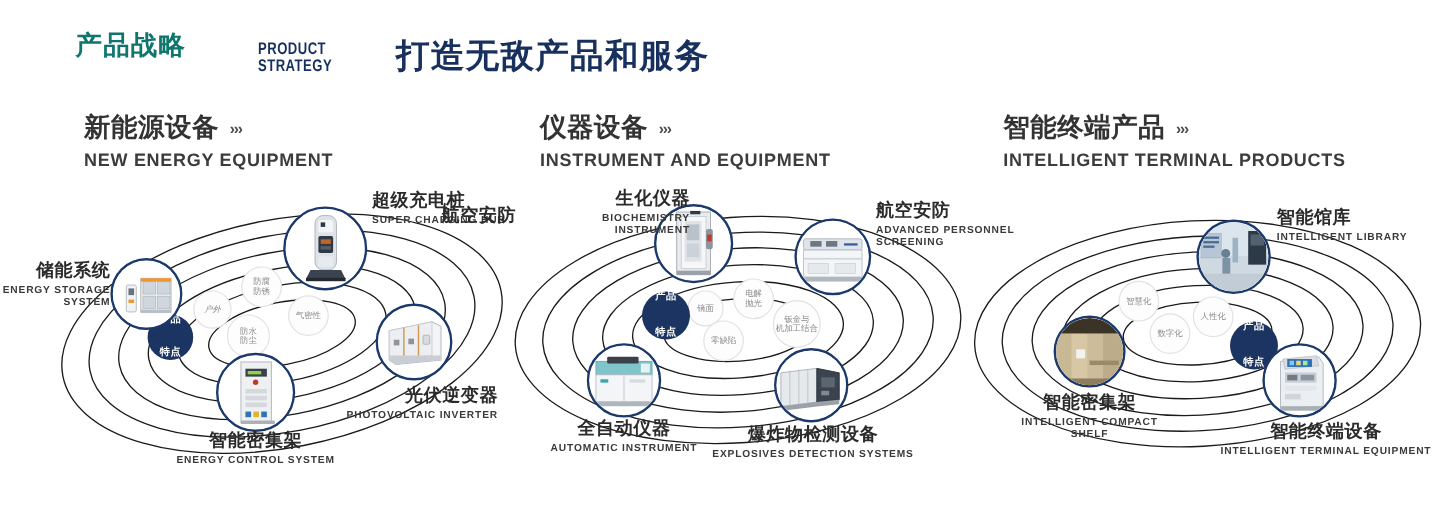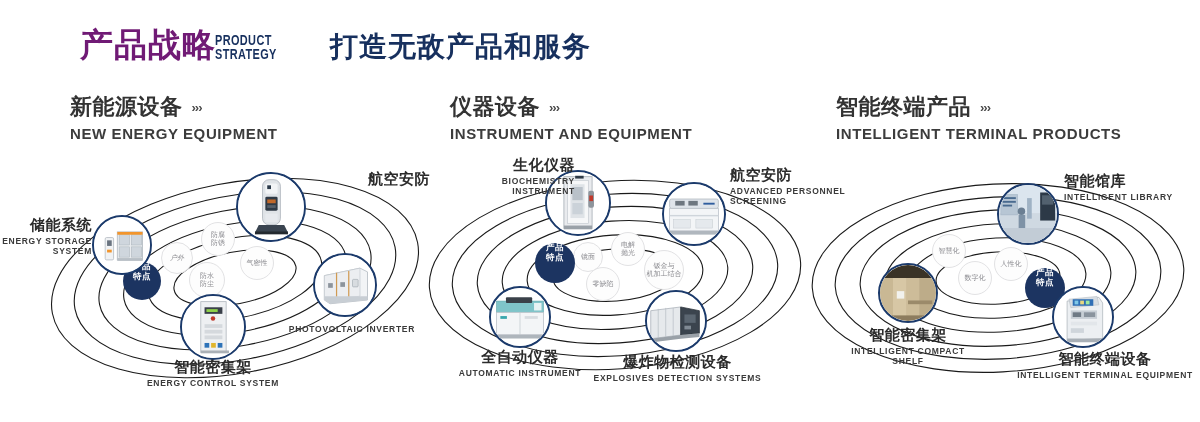--- a/index.html
+++ b/index.html
@@ -6,22 +6,22 @@
   html, body {
     width: 1200px; height: 422px;
     background: #ffffff;
     font-family: "Liberation Sans", "DejaVu Sans", sans-serif;
     overflow: hidden;
   }
   #page { position: relative; width: 1200px; height: 422px; background: #ffffff; }
 
   
   .hdr-cn {
-    position: absolute; left: 80px; top: 28px;
-    font-size: 33px; font-weight: bold; color: #701a75;
+    position: absolute; left: 63px; top: 28px;
+    font-size: 22px; font-weight: bold; color: #0f766e;
     letter-spacing: 1px; line-height: 1;
     font-family: "DejaVu Sans", sans-serif;
   }
   .hdr-en {
     position: absolute; left: 215px; top: 33px;
     font-size: 14px; font-weight: bold; color: #17305e;
     line-height: 1.0; letter-spacing: .5px;
     transform: scaleX(.78); transform-origin: left top;
     font-family: "Liberation Sans", sans-serif;
   }
@@ -63,21 +63,21 @@
     border: 2.5px solid #1b3a6b;
     background: #f4f6f8; overflow: hidden;
   }
   .node .photo { position: absolute; inset: 0; border-radius: 50%; }
 
   
   .badge {
     position: absolute; border-radius: 50%;
     background: #1c3461; color: #ffffff;
     display: flex; flex-direction: column;
-    align-items: center; justify-content: flex-start;
+    align-items: center; justify-content: space-between;
     font-size: 8.5px; font-weight: bold; line-height: 1.15;
     font-family: "DejaVu Sans", sans-serif;
     letter-spacing: .4px;
   }
   
   .bub {
     position: absolute; border-radius: 50%;
     background: #fdfdfd; border: 1px solid #e2e2e4;
     display: flex; flex-direction: column;
     align-items: center; justify-content: center;
@@ -186,35 +186,40 @@
         <rect x="29" y="10" width="13" height="11" rx="2" fill="#f2f4f6"></rect>
         <rect x="31" y="12" width="4" height="4" fill="#2b3a4a"></rect>
         <rect x="29" y="24" width="13" height="15" rx="1.5" fill="#2f3a46"></rect>
         <rect x="31" y="27" width="9" height="4" fill="#c0682a"></rect>
         <rect x="31" y="33" width="9" height="3" fill="#555f6a"></rect>
         <rect x="29" y="42" width="13" height="9" fill="#e7eaee"></rect>
         <path d="M22 54 L49 54 L53 62 L18 62 Z" fill="#3a4450"></path>
         <rect x="18" y="61" width="35" height="3" fill="#23292f"></rect>
       </svg>
     </div>
+    <div class="cap" style="left:275px; top:10px;">
+      <div class="cn">超级充电桩</div>
+      <div class="en">SUPER CHARGING HUB</div>
+    </div>
 
     <div class="node" style="left:278px; top:103px; width:64px; height:64px;">
       <svg class="photo" viewBox="0 0 64 64">
         <rect width="64" height="64" fill="#ffffff"></rect>
         <polygon points="10,22 48,14 56,18 56,48 16,52 10,48" fill="#f2f4f6" stroke="#b6bcc2" stroke-width=".9"></polygon>
         <polygon points="10,22 48,14 48,44 10,48" fill="#eceef1" stroke="#c2c8ce" stroke-width=".7"></polygon>
         <line x1="23" y1="19" x2="23" y2="47" stroke="#d09a52" stroke-width="1.3"></line>
         <line x1="36" y1="17" x2="36" y2="46" stroke="#d09a52" stroke-width="1.3"></line>
         <rect x="14" y="30" width="5" height="5" fill="#8c949c"></rect>
         <rect x="27" y="29" width="5" height="5" fill="#8c949c"></rect>
         <rect x="40" y="26" width="6" height="8" rx="1" fill="#d8dce0" stroke="#9aa2aa" stroke-width=".6"></rect>
         <polygon points="10,48 16,52 56,48 56,44 48,44 10,44" fill="#c8ced4"></polygon>
       </svg>
     </div>
     <div class="cap right" style="left:240px; top:172px; width:140px;">
+      <div class="cn">光伏逆变器</div>
       <div class="en">PHOTOVOLTAIC INVERTER</div>
     </div>
 
     <div class="node" style="left:145px; top:144px; width:66px; height:66px;">
       <svg class="photo" viewBox="0 0 66 66">
         <rect width="66" height="66" fill="#ffffff"></rect>
         <rect x="20" y="6" width="27" height="54" fill="#eef0f2" stroke="#b3b9bf" stroke-width=".9"></rect>
         <rect x="24" y="12" width="19" height="7" fill="#3a4049"></rect>
         <rect x="26" y="14" width="12" height="3" fill="#8fd24a"></rect>
         <circle cx="33" cy="24" r="2.4" fill="#c0392b"></circle>

